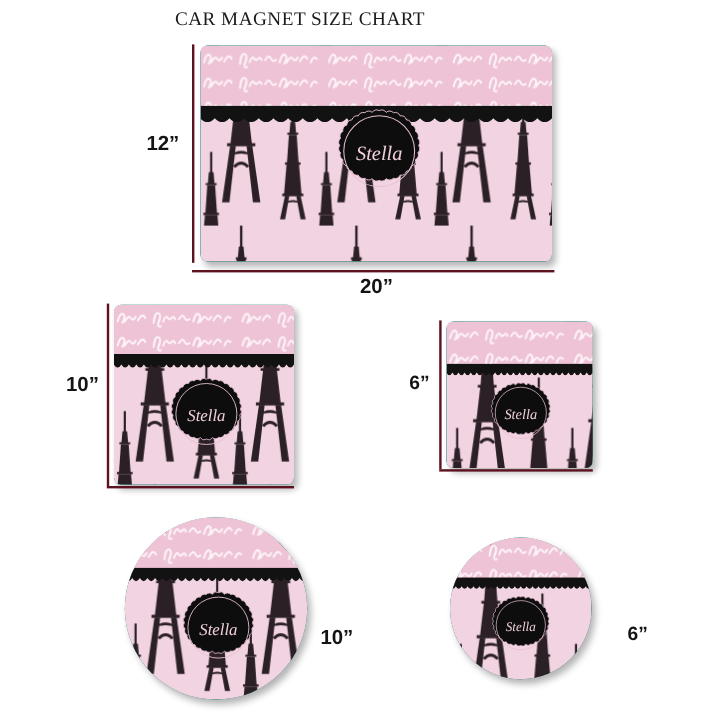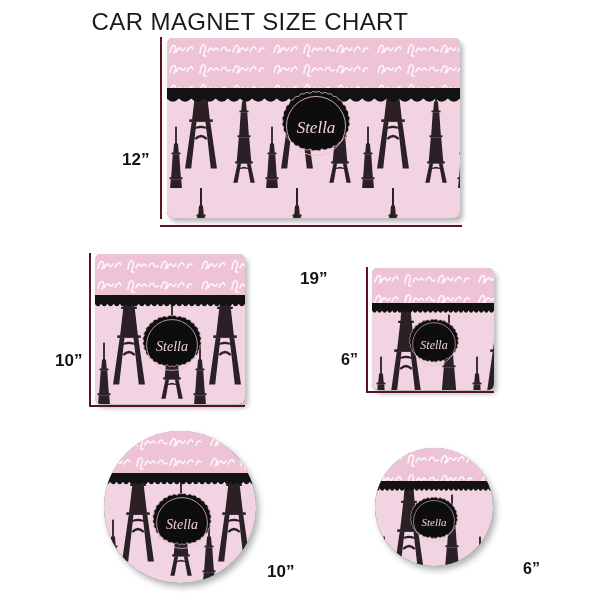--- a/index.html
+++ b/index.html
@@ -15,25 +15,25 @@
     font-family: "Liberation Sans", sans-serif;
     color: #1a1a1a;
   }
 
   #chart-title {
     position: absolute;
     top: 8px;
     left: 0;
     width: 500px;
     text-align: center;
-    font-size: 24px;
+    font-size: 16px;
     font-weight: 400;
     letter-spacing: 0.4px;
     color: #1b1b1b;
-    font-family: Liberation Sans, sans-serif;
+    font-family: Liberation Serif, serif;
   }
 
   
   .magnet {
     position: absolute;
     overflow: hidden;
     background: #0f766e;
     box-shadow: 3px 4px 5px rgba(0,0,0,0.28);
   }
   .magnet.rect  { border-radius: 6px; }
@@ -56,21 +56,20 @@
     height: 2px;
     background: #5d1220;
   }
   .dim-label {
     position: absolute;
     font-size: 17px;
     font-weight: 700;
     color: #141414;
     font-family: "Liberation Sans", sans-serif;
     white-space: nowrap;
-    margin-top: 40px;
   }
   .dim-label.sm { font-size: 16px; }
 </style>
 </head>
 <body>
 
 <div id="chart-title">CAR MAGNET SIZE CHART</div>
 
 <svg width="0" height="0" style="position:absolute" aria-hidden="true">
   <defs>
@@ -177,21 +176,21 @@
         <rect x="0" y="50" width="293" height="17" fill="#121212"></rect>
       </g>
       <use href="#badge" x="113" y="52" width="72" height="72"></use>
       <text x="149" y="95" text-anchor="middle" font-family="Liberation Serif, serif" font-style="italic" font-size="17" fill="#f0cfdd">Stella</text>
     </svg>
   </div>
 </div>
 <div class="rule-v" style="left:160px; top:37px; height:182px;"></div>
 <div class="rule-h" style="left:160px; top:225px; width:302px;"></div>
 <div class="dim-label" style="left:122px; top:110px;">12”</div>
-<div class="dim-label" style="left:300px; top:229px;">19”</div>
+<div class="dim-label" style="left:300px; top:229px;">20”</div>
 
 <div class="magnet rect" style="left:95px; top:254px; width:150px; height:150px;">
   <div class="art">
     <svg viewBox="0 0 150 150" preserveAspectRatio="none">
       <rect x="0" y="0" width="150" height="150" fill="url(#towerfield)"></rect>
       <rect x="0" y="0" width="150" height="44" fill="url(#scriptband)"></rect>
       <g clip-path="url(#bandclip)">
         <rect x="0" y="41" width="150" height="14" fill="#121212"></rect>
       </g>
       <use href="#badge" x="46" y="60" width="62" height="62"></use>

